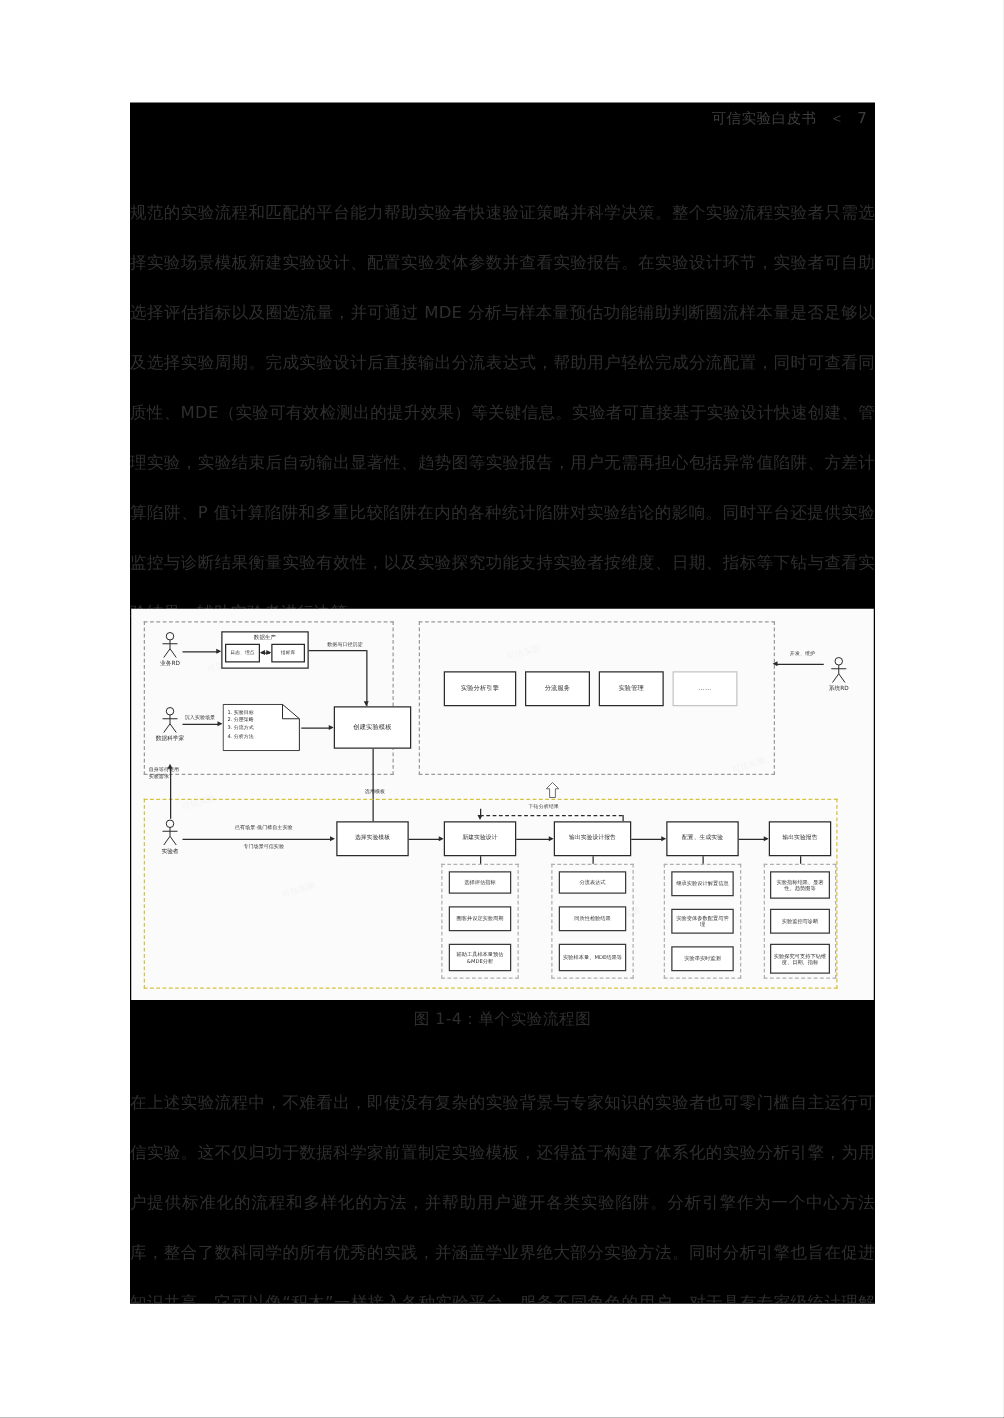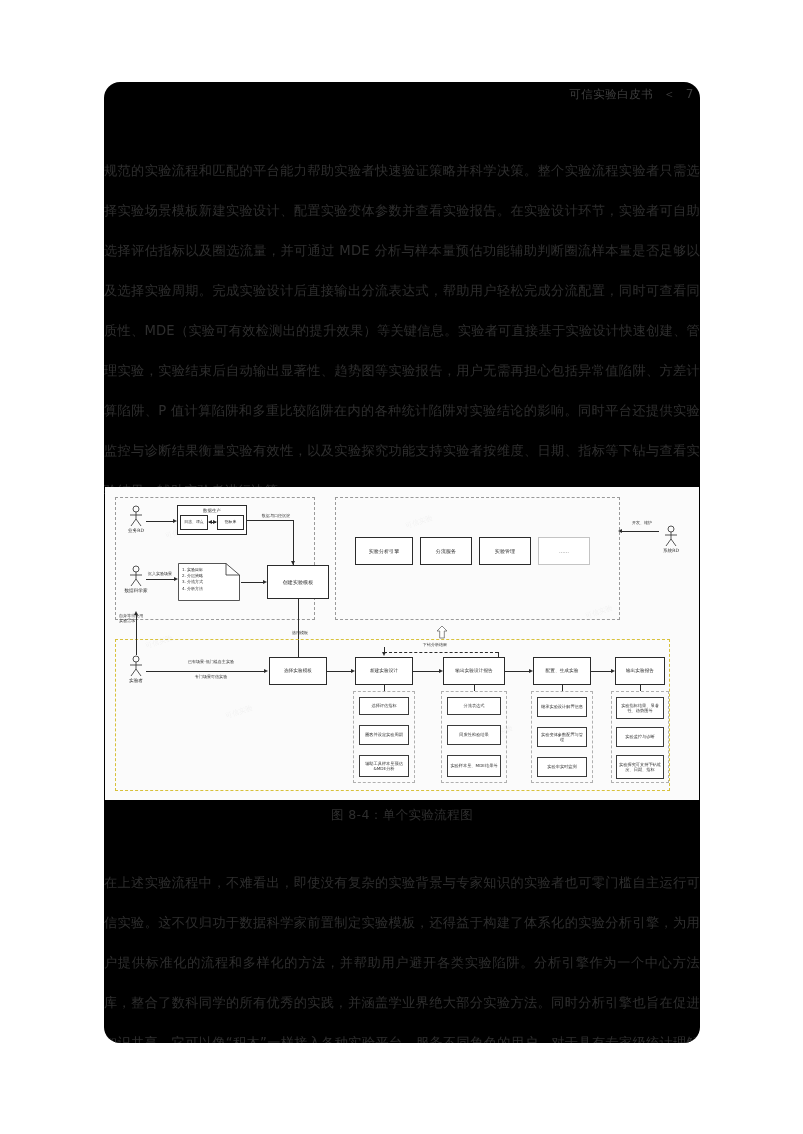--- a/index.html
+++ b/index.html
@@ -17,21 +17,20 @@
 
   
   #page-block {
     position: absolute;
     left: 104px;
     top: 82px;
     width: 596px;
     height: 961px;
     background: #000000;
     overflow: hidden;
-    border-radius: 16px;
   }
 
   
   .page-header {
     position: absolute;
     right: 6px;
     top: 4px;
     display: flex;
     align-items: baseline;
     gap: 10px;
@@ -377,17 +376,17 @@
       <div class="nodebox" style="left:510px; top:170px; width:50px; height:28px;">输出实验报告</div>
       <div class="subgroup" style="left:506px; top:204px; width:58px; height:92px;"></div>
       <div class="edge v" style="left:535px; top:198px; height:6px;"></div>
       <div class="subbox" style="left:511px; top:210px; width:48px; height:22px;">实验指标结果、显著性、趋势图等</div>
       <div class="subbox" style="left:511px; top:240px; width:48px; height:20px;">实验监控与诊断</div>
       <div class="subbox" style="left:511px; top:268px; width:48px; height:24px;">实验探究可支持下钻维度、日期、指标</div>
 
     </div>
   </div>
 
-  <div id="figure-caption">图 8-4：单个实验流程图</div>
+  <div id="figure-caption">图 1-4：单个实验流程图</div>
 
   <p class="para" id="para-2">在上述实验流程中，不难看出，即使没有复杂的实验背景与专家知识的实验者也可零门槛自主运行可信实验。这不仅归功于数据科学家前置制定实验模板，还得益于构建了体系化的实验分析引擎，为用户提供标准化的流程和多样化的方法，并帮助用户避开各类实验陷阱。分析引擎作为一个中心方法库，整合了数科同学的所有优秀的实践，并涵盖学业界绝大部分实验方法。同时分析引擎也旨在促进知识共享，它可以像“积木”一样接入各种实验平台，服务不同角色的用户。对于具有专家级统计理解的</p>
 
 </div>
 
 </body></html>

